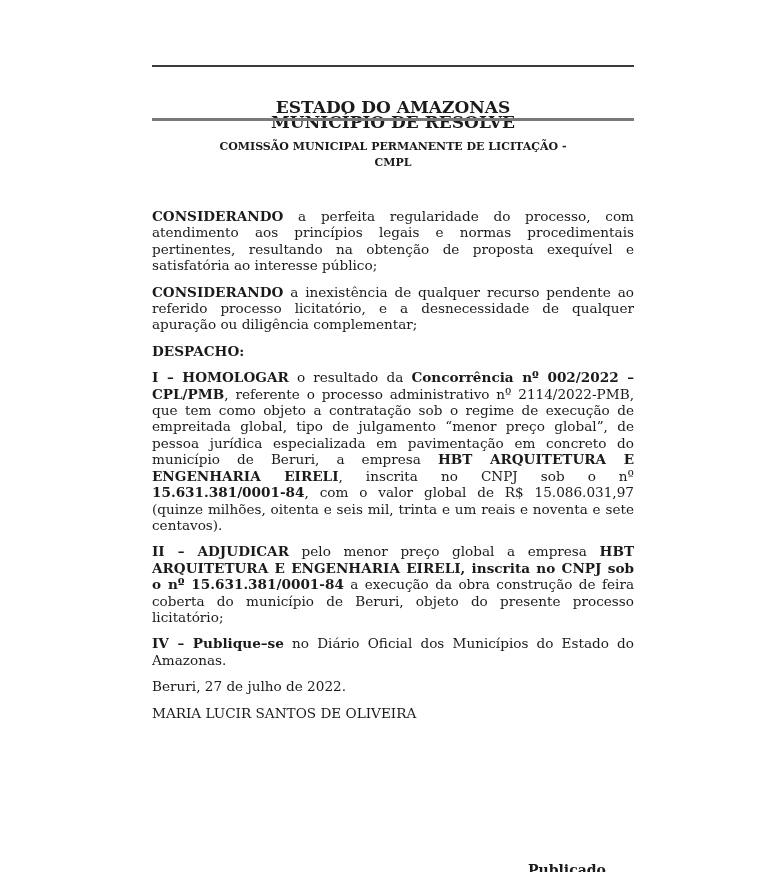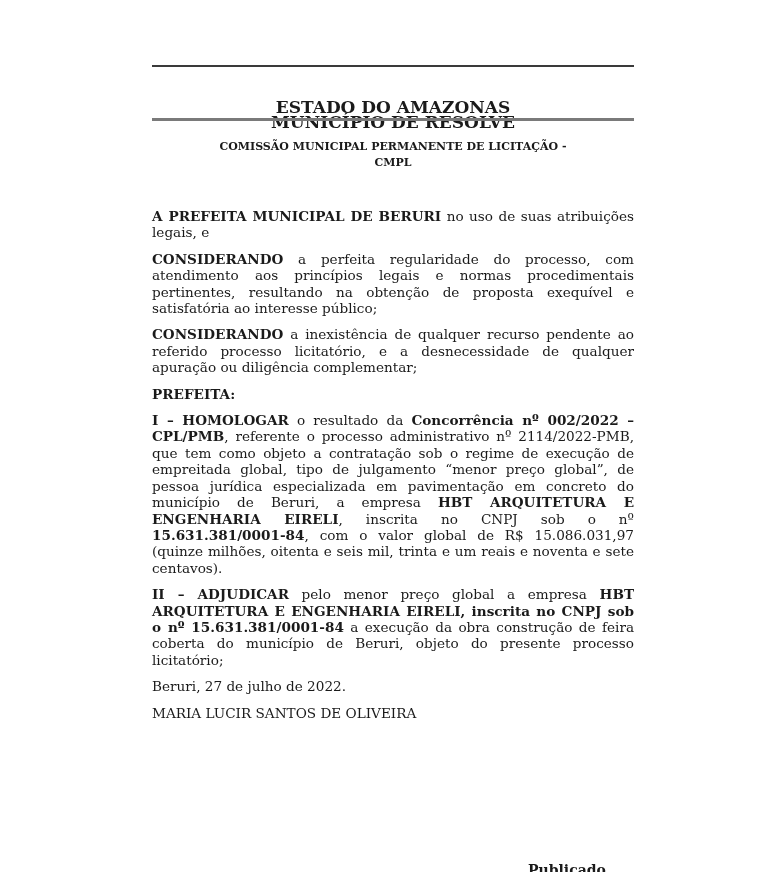--- a/index.html
+++ b/index.html
@@ -101,34 +101,34 @@
 
   <div class="rule-bottom"></div>
 
   <div class="title-block">
     <div>COMISSÃO MUNICIPAL PERMANENTE DE LICITAÇÃO -</div>
     <div>CMPL</div>
   </div>
 
   <div class="body-text">
 
-    <p class="tight"><b>A PREFEITA MUNICIPAL DE BERURI</b><span> no uso de suas atribuições legais, e</span></p>
 
 
     <p class="tight"><b>CONSIDERANDO</b><span> a perfeita regularidade do processo, com atendimento aos princípios legais e normas procedimentais pertinentes, resultando na obtenção de proposta exequível e satisfatória ao interesse público;</span></p>
 
     <p class="tight"><b>CONSIDERANDO</b><span> a inexistência de qualquer recurso pendente ao referido processo licitatório, e a desnecessidade de qualquer apuração ou diligência complementar;</span></p>
 
-    <p class="tight"><b>PREFEITA:</b></p>
+    <p class="tight"><b>DESPACHO:</b></p>
 
     <p class="tight"><b>I – </b><b>HOMOLOGAR</b><span> o resultado da </span><b>Concorrência nº 002/2022 – CPL/PMB</b><span>, referente o processo administrativo nº 2114/2022-PMB, que tem como objeto a contratação sob o regime de execução de empreitada global, tipo de julgamento “menor preço global”, de pessoa jurídica especializada em pavimentação em concreto do município de Beruri, a empresa </span><b>HBT ARQUITETURA E ENGENHARIA EIRELI</b><span>, inscrita no CNPJ sob o nº </span><b>15.631.381/0001-84</b><span>, com o valor global de R$ 15.086.031,97 (quinze milhões, oitenta e seis mil, trinta e um reais e noventa e sete centavos).</span></p>
 
     <p class="tight"><b>II – </b><b>ADJUDICAR</b><span> pelo menor preço global a empresa </span><b>HBT ARQUITETURA E ENGENHARIA EIRELI, inscrita no CNPJ sob o nº 15.631.381/0001-84</b><span> a execução da obra construção de feira coberta do município de Beruri, objeto do presente processo licitatório;</span></p>
 
 
+    <p class="tight"><b>IV – </b><b>Publique–se</b><span> no Diário Oficial dos Municípios do Estado do Amazonas.</span></p>
 
     <div class="sig">
       <p>Beruri, 27 de julho de 2022.</p>
       <p>MARIA LUCIR SANTOS DE OLIVEIRA</p>
 
     </div>
   </div>
 
   <div class="cutoff">Publicado</div>
 

